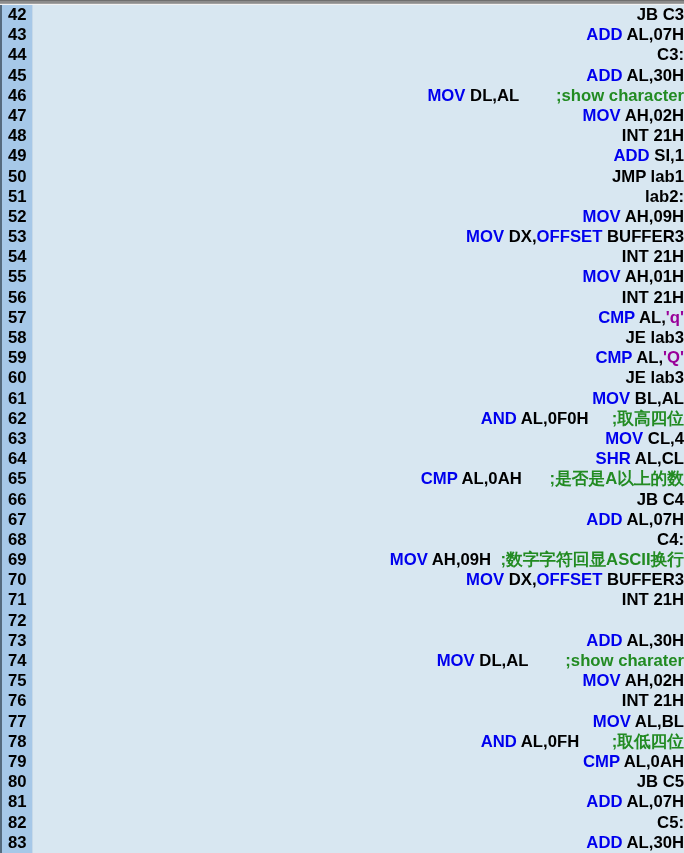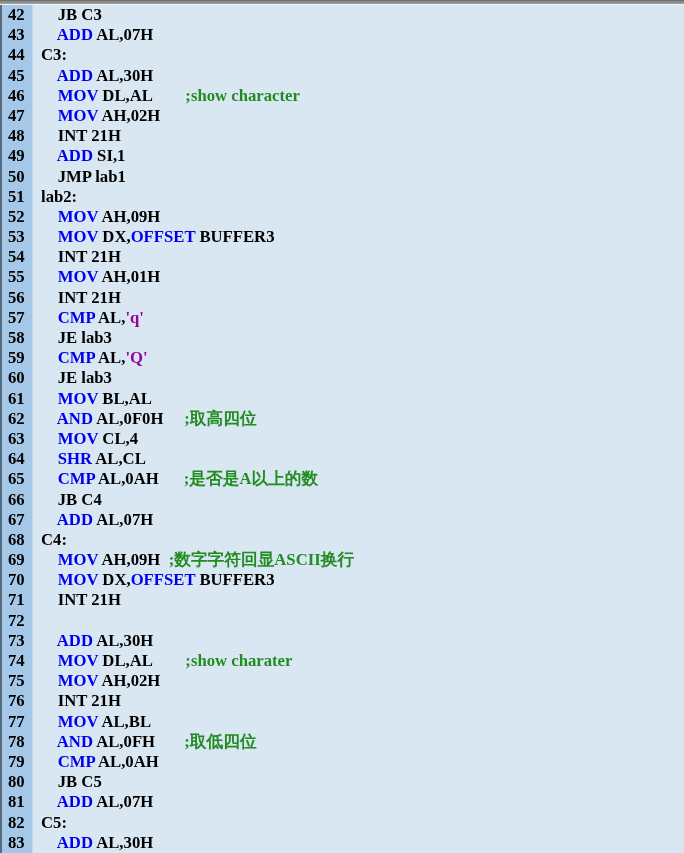--- a/index.html
+++ b/index.html
@@ -13,40 +13,40 @@
     --str: #990099;
     --num: #000000;
   }
   * { margin:0; padding:0; box-sizing:border-box; }
   html,body { width:684px; height:853px; overflow:hidden; background:var(--bg); }
   .top-strip {
     height:5px;
     background:linear-gradient(to bottom,#6E6E6E 0 1px,#8C8C8C 1px 3px,#A0A0A0 3px 4px,#F2F2F2 4px 5px);
   }
   .editor {
-    font-family:Liberation Serif, serif;
+    font-family:Liberation Sans, sans-serif;
     font-weight:bold;
     font-size:16.7px;
     line-height:20.19px;
     white-space:pre;
     height:848px;
     background:var(--bg);
   }
   .row { display:flex; height:20.19px; }
   .gutter-cell {
     flex:0 0 33px;
     width:33px;
     background:var(--gutter);
     border-left:2px solid var(--gutter-bl);
     border-right:1px solid var(--gutter-br);
     padding-left:6px;
     color:var(--num);
     user-select:none;
   }
-  .code-cell { flex:1 1 auto; padding-left:8px; overflow:hidden; }
+  .code-cell { flex:1 1 auto; padding-left:8px; overflow:hidden;text-align:right; }
   .tok-p { color:var(--plain); }
   .tok-k { color:var(--kw); }
   .tok-c { color:var(--comment); }
   .tok-s { color:var(--str); }
 </style>
 </head>
 <body>
 
 <div class="top-strip"></div>
 <div class="editor"><div class="row"><span class="gutter-cell">42</span><span class="code-cell"><span class="tok-p">    JB C3</span></span></div><div class="row"><span class="gutter-cell">43</span><span class="code-cell"><span class="tok-p">    </span><span class="tok-k">ADD</span><span class="tok-p"> AL,07H</span></span></div><div class="row"><span class="gutter-cell">44</span><span class="code-cell"><span class="tok-p">C3:</span></span></div><div class="row"><span class="gutter-cell">45</span><span class="code-cell"><span class="tok-p">    </span><span class="tok-k">ADD</span><span class="tok-p"> AL,30H</span></span></div><div class="row"><span class="gutter-cell">46</span><span class="code-cell"><span class="tok-p">    </span><span class="tok-k">MOV</span><span class="tok-p"> DL,AL        </span><span class="tok-c">;show character</span></span></div><div class="row"><span class="gutter-cell">47</span><span class="code-cell"><span class="tok-p">    </span><span class="tok-k">MOV</span><span class="tok-p"> AH,02H</span></span></div><div class="row"><span class="gutter-cell">48</span><span class="code-cell"><span class="tok-p">    INT 21H</span></span></div><div class="row"><span class="gutter-cell">49</span><span class="code-cell"><span class="tok-p">    </span><span class="tok-k">ADD</span><span class="tok-p"> SI,1</span></span></div><div class="row"><span class="gutter-cell">50</span><span class="code-cell"><span class="tok-p">    JMP lab1</span></span></div><div class="row"><span class="gutter-cell">51</span><span class="code-cell"><span class="tok-p">lab2:</span></span></div><div class="row"><span class="gutter-cell">52</span><span class="code-cell"><span class="tok-p">    </span><span class="tok-k">MOV</span><span class="tok-p"> AH,09H</span></span></div><div class="row"><span class="gutter-cell">53</span><span class="code-cell"><span class="tok-p">    </span><span class="tok-k">MOV</span><span class="tok-p"> DX,</span><span class="tok-k">OFFSET</span><span class="tok-p"> BUFFER3</span></span></div><div class="row"><span class="gutter-cell">54</span><span class="code-cell"><span class="tok-p">    INT 21H</span></span></div><div class="row"><span class="gutter-cell">55</span><span class="code-cell"><span class="tok-p">    </span><span class="tok-k">MOV</span><span class="tok-p"> AH,01H</span></span></div><div class="row"><span class="gutter-cell">56</span><span class="code-cell"><span class="tok-p">    INT 21H</span></span></div><div class="row"><span class="gutter-cell">57</span><span class="code-cell"><span class="tok-p">    </span><span class="tok-k">CMP</span><span class="tok-p"> AL,</span><span class="tok-s">'q'</span></span></div><div class="row"><span class="gutter-cell">58</span><span class="code-cell"><span class="tok-p">    JE lab3</span></span></div><div class="row"><span class="gutter-cell">59</span><span class="code-cell"><span class="tok-p">    </span><span class="tok-k">CMP</span><span class="tok-p"> AL,</span><span class="tok-s">'Q'</span></span></div><div class="row"><span class="gutter-cell">60</span><span class="code-cell"><span class="tok-p">    JE lab3</span></span></div><div class="row"><span class="gutter-cell">61</span><span class="code-cell"><span class="tok-p">    </span><span class="tok-k">MOV</span><span class="tok-p"> BL,AL</span></span></div><div class="row"><span class="gutter-cell">62</span><span class="code-cell"><span class="tok-p">    </span><span class="tok-k">AND</span><span class="tok-p"> AL,0F0H     </span><span class="tok-c">;取高四位</span></span></div><div class="row"><span class="gutter-cell">63</span><span class="code-cell"><span class="tok-p">    </span><span class="tok-k">MOV</span><span class="tok-p"> CL,4</span></span></div><div class="row"><span class="gutter-cell">64</span><span class="code-cell"><span class="tok-p">    </span><span class="tok-k">SHR</span><span class="tok-p"> AL,CL</span></span></div><div class="row"><span class="gutter-cell">65</span><span class="code-cell"><span class="tok-p">    </span><span class="tok-k">CMP</span><span class="tok-p"> AL,0AH      </span><span class="tok-c">;是否是A以上的数</span></span></div><div class="row"><span class="gutter-cell">66</span><span class="code-cell"><span class="tok-p">    JB C4</span></span></div><div class="row"><span class="gutter-cell">67</span><span class="code-cell"><span class="tok-p">    </span><span class="tok-k">ADD</span><span class="tok-p"> AL,07H</span></span></div><div class="row"><span class="gutter-cell">68</span><span class="code-cell"><span class="tok-p">C4:</span></span></div><div class="row"><span class="gutter-cell">69</span><span class="code-cell"><span class="tok-p">    </span><span class="tok-k">MOV</span><span class="tok-p"> AH,09H  </span><span class="tok-c">;数字字符回显ASCII换行</span></span></div><div class="row"><span class="gutter-cell">70</span><span class="code-cell"><span class="tok-p">    </span><span class="tok-k">MOV</span><span class="tok-p"> DX,</span><span class="tok-k">OFFSET</span><span class="tok-p"> BUFFER3</span></span></div><div class="row"><span class="gutter-cell">71</span><span class="code-cell"><span class="tok-p">    INT 21H</span></span></div><div class="row"><span class="gutter-cell">72</span><span class="code-cell"></span></div><div class="row"><span class="gutter-cell">73</span><span class="code-cell"><span class="tok-p">    </span><span class="tok-k">ADD</span><span class="tok-p"> AL,30H</span></span></div><div class="row"><span class="gutter-cell">74</span><span class="code-cell"><span class="tok-p">    </span><span class="tok-k">MOV</span><span class="tok-p"> DL,AL        </span><span class="tok-c">;show charater</span></span></div><div class="row"><span class="gutter-cell">75</span><span class="code-cell"><span class="tok-p">    </span><span class="tok-k">MOV</span><span class="tok-p"> AH,02H</span></span></div><div class="row"><span class="gutter-cell">76</span><span class="code-cell"><span class="tok-p">    INT 21H</span></span></div><div class="row"><span class="gutter-cell">77</span><span class="code-cell"><span class="tok-p">    </span><span class="tok-k">MOV</span><span class="tok-p"> AL,BL</span></span></div><div class="row"><span class="gutter-cell">78</span><span class="code-cell"><span class="tok-p">    </span><span class="tok-k">AND</span><span class="tok-p"> AL,0FH       </span><span class="tok-c">;取低四位</span></span></div><div class="row"><span class="gutter-cell">79</span><span class="code-cell"><span class="tok-p">    </span><span class="tok-k">CMP</span><span class="tok-p"> AL,0AH</span></span></div><div class="row"><span class="gutter-cell">80</span><span class="code-cell"><span class="tok-p">    JB C5</span></span></div><div class="row"><span class="gutter-cell">81</span><span class="code-cell"><span class="tok-p">    </span><span class="tok-k">ADD</span><span class="tok-p"> AL,07H</span></span></div><div class="row"><span class="gutter-cell">82</span><span class="code-cell"><span class="tok-p">C5:</span></span></div><div class="row"><span class="gutter-cell">83</span><span class="code-cell"><span class="tok-p">    </span><span class="tok-k">ADD</span><span class="tok-p"> AL,30H</span></span></div></div>

